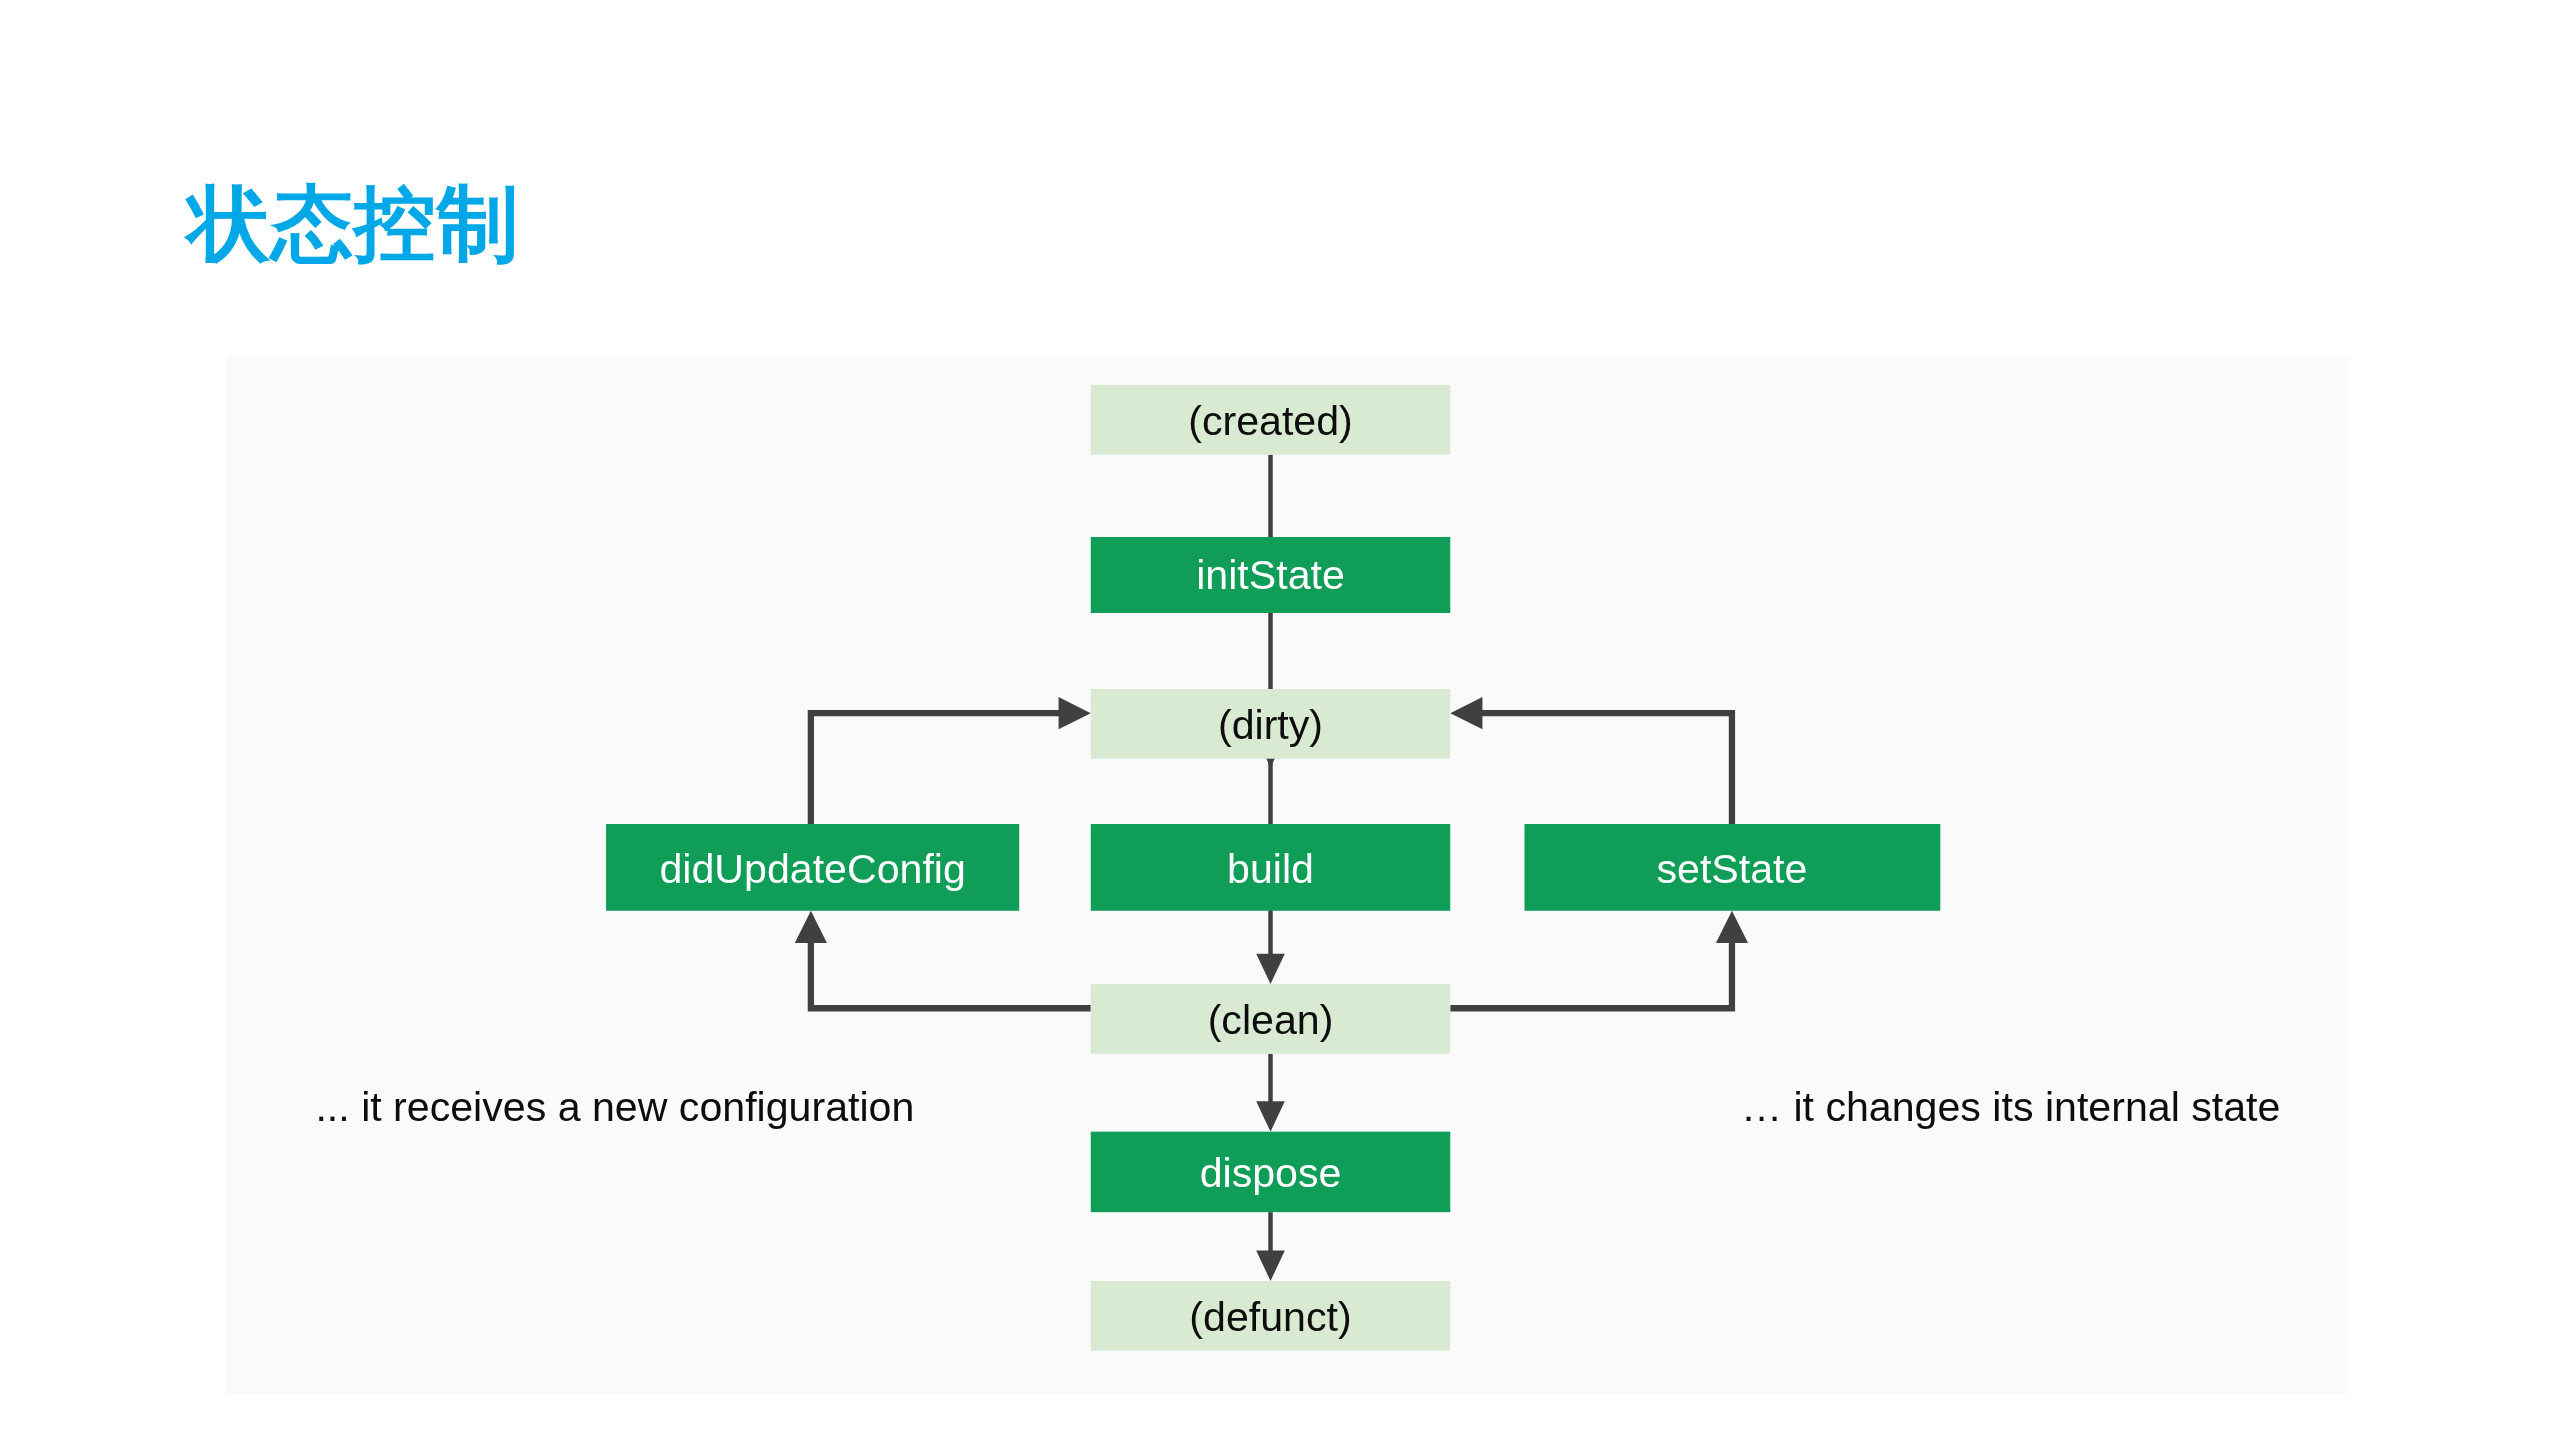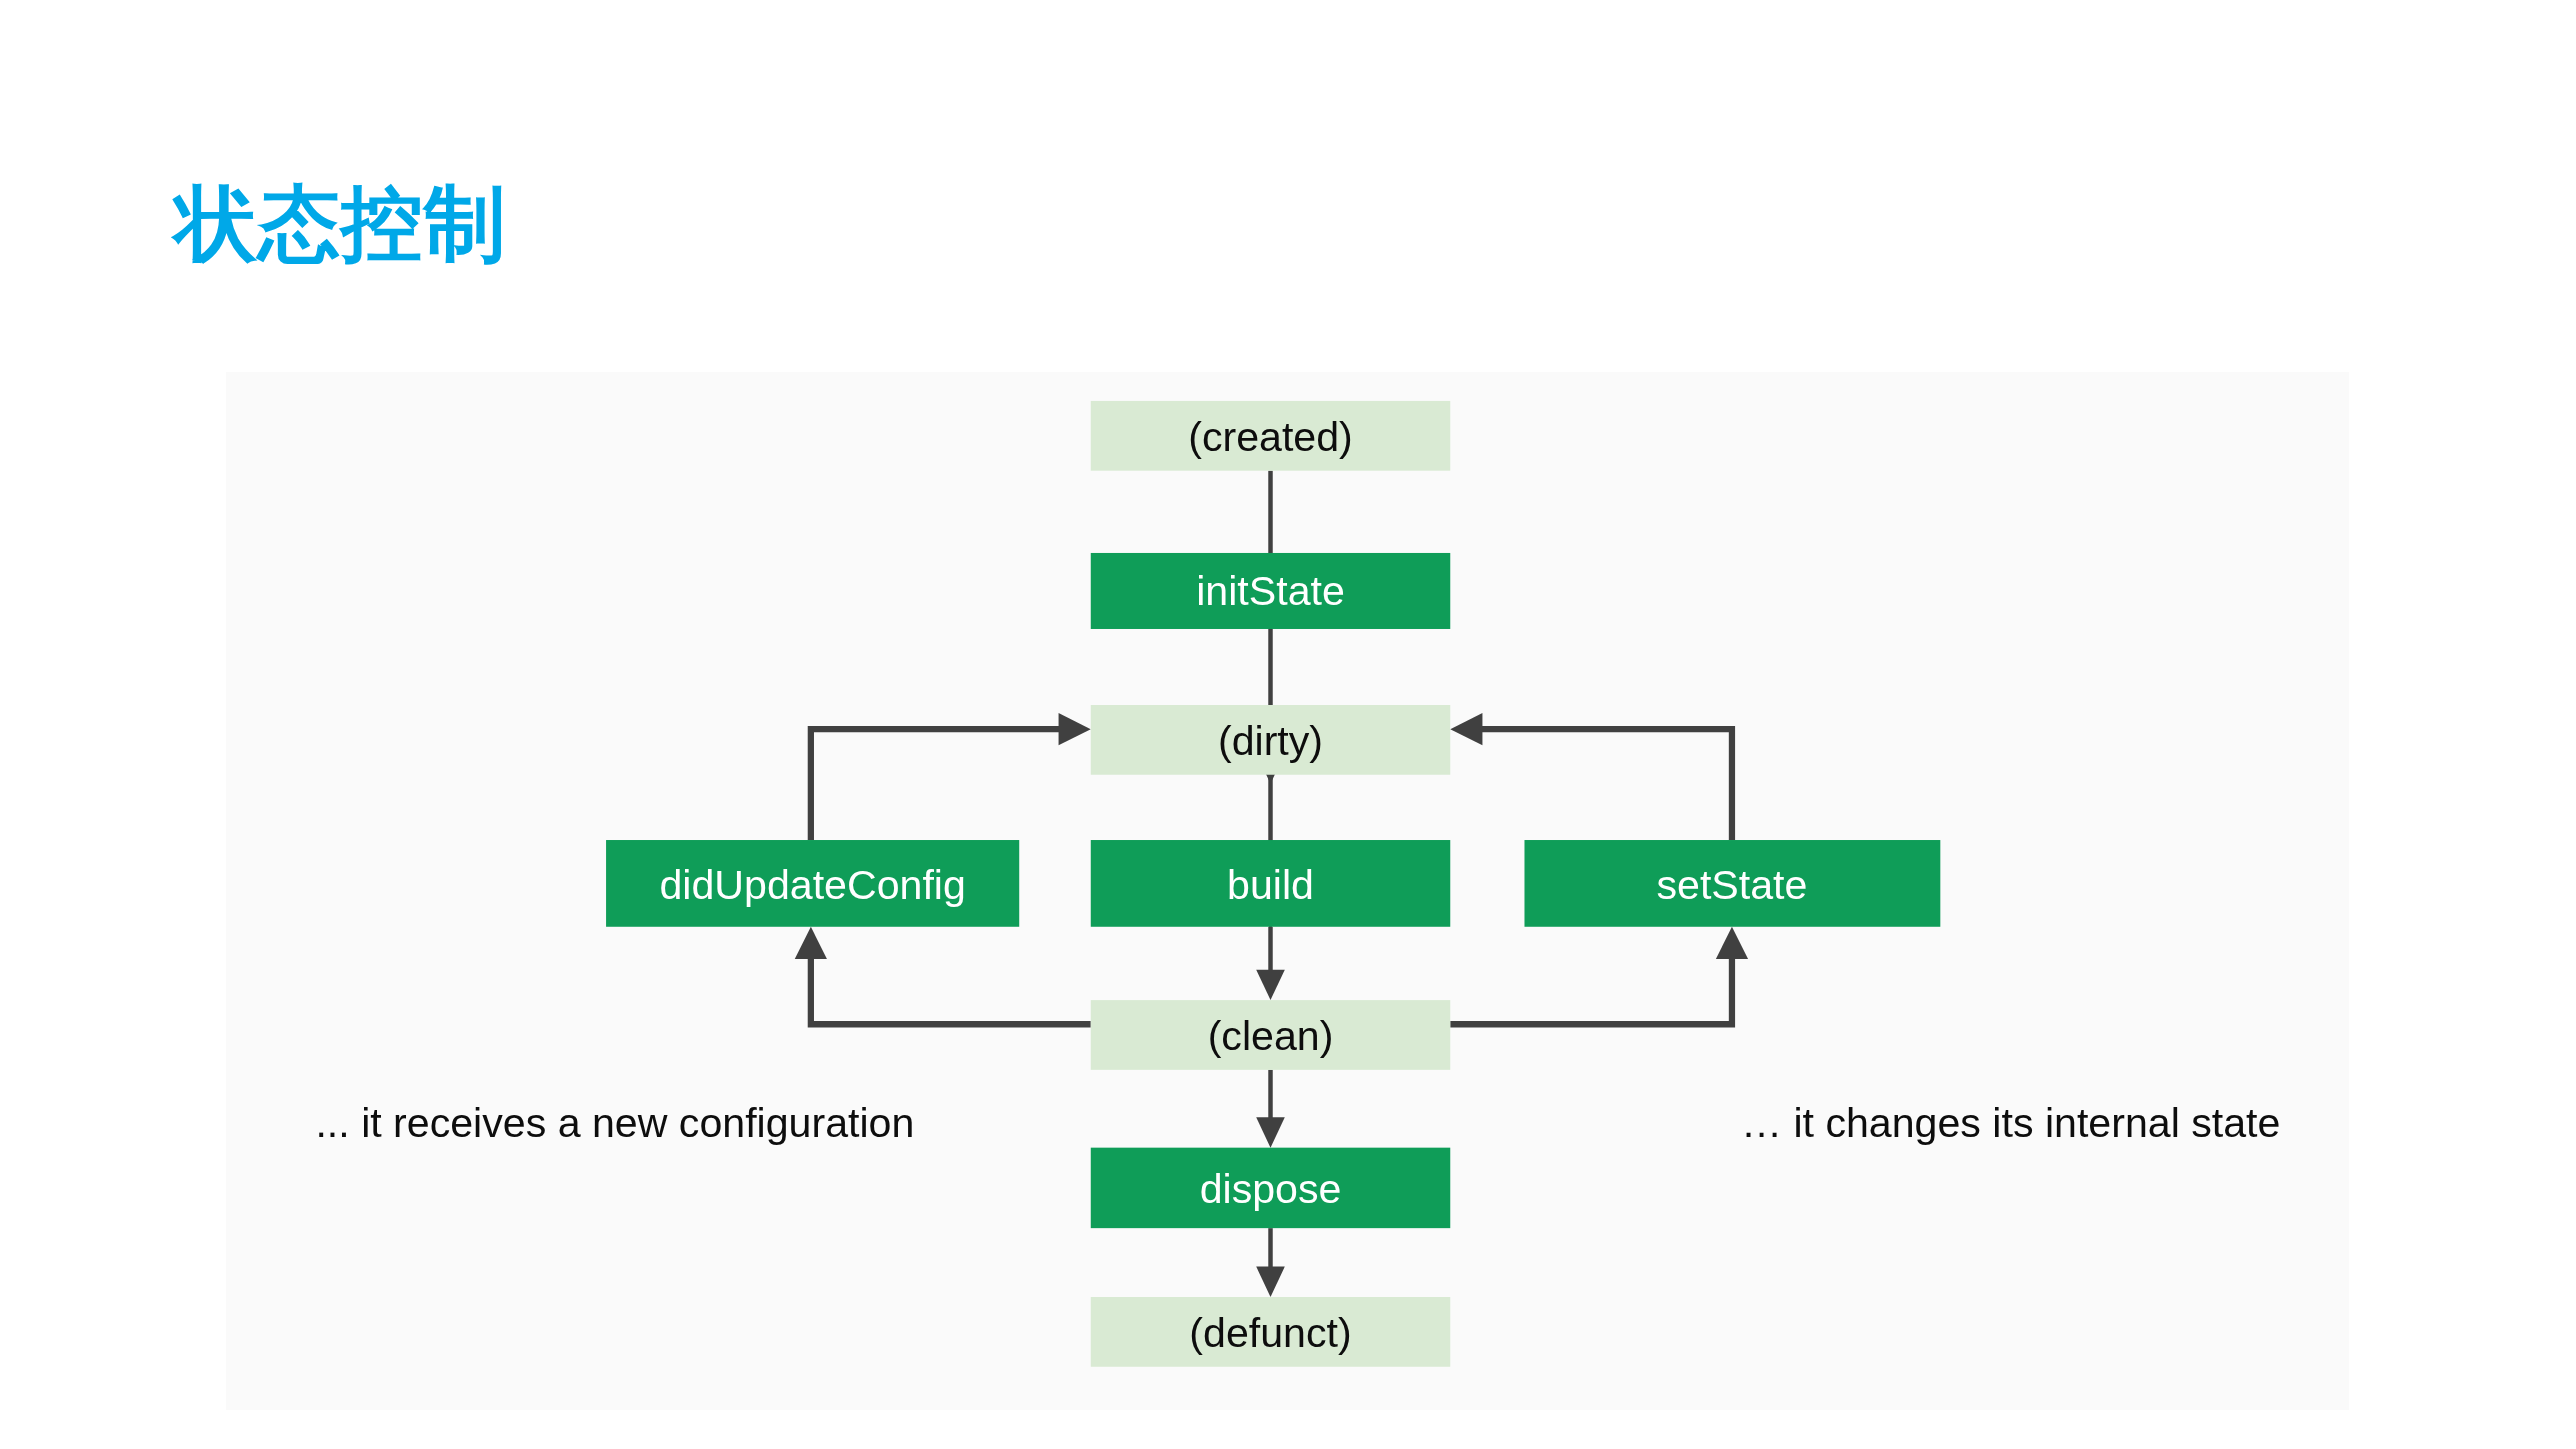--- a/index.html
+++ b/index.html
@@ -11,35 +11,35 @@
     width: 2576px;
     height: 1449px;
     position: relative;
     overflow: hidden;
     font-family: "Liberation Sans", "DejaVu Sans", sans-serif;
   }
 
   
   #slide-title {
     position: absolute;
-    left: 175px;
+    left: 188px;
     top: 177px;
     font-size: 82px;
     font-weight: bold;
     letter-spacing: 0.9px;
     line-height: 1.15;
     color: #00a8e8;
     white-space: nowrap;
   }
 
   
   #diagram-panel {
     position: absolute;
     left: 226px;
-    top: 372px;
+    top: 356px;
     width: 2123px;
     height: 1038px;
     background: #fafafa;
   }
 
   #diagram-svg {
     position: absolute;
     left: 0;
     top: 0;
     width: 2123px;

